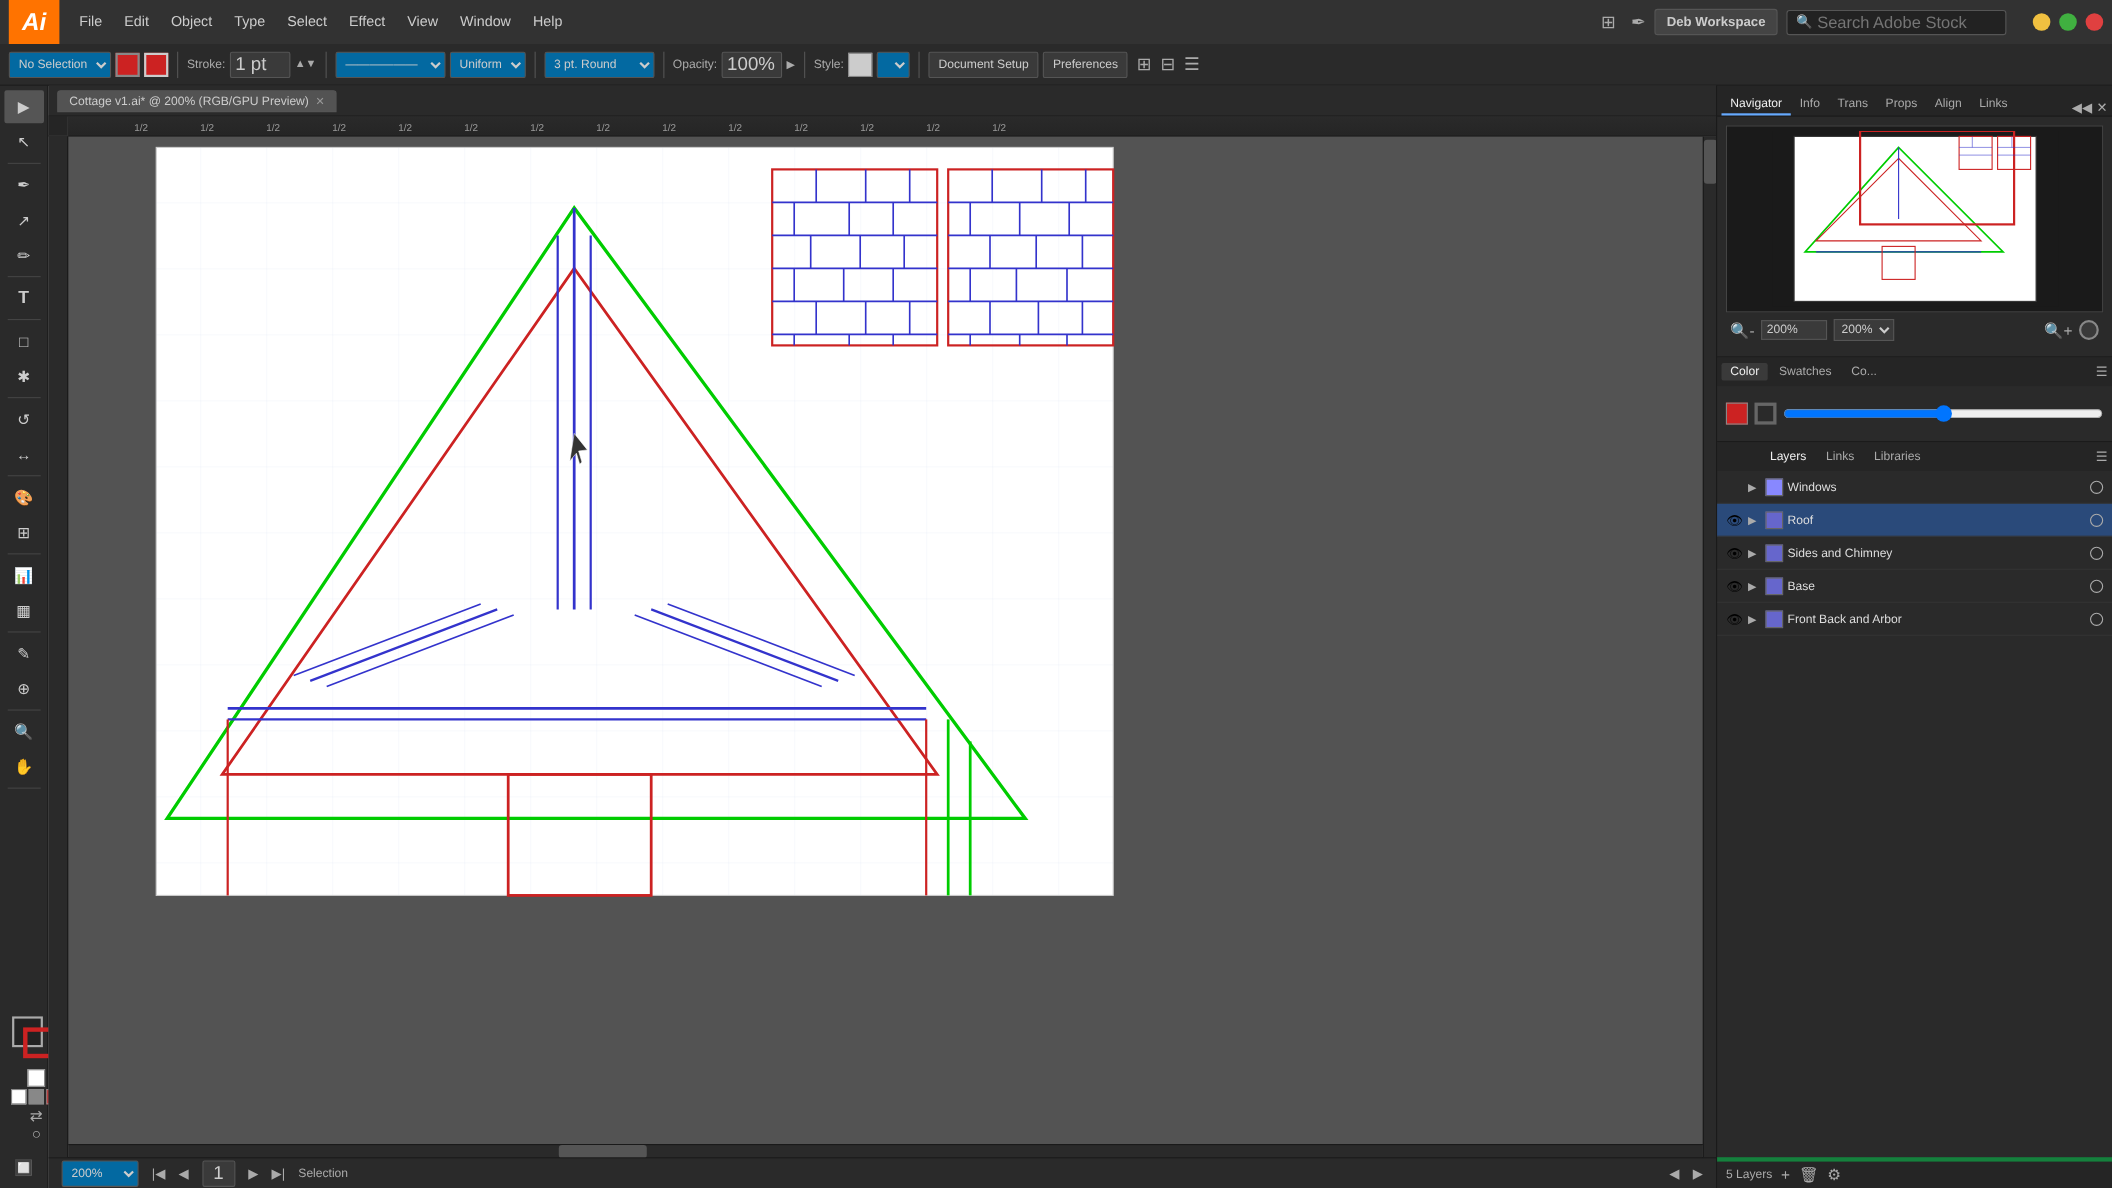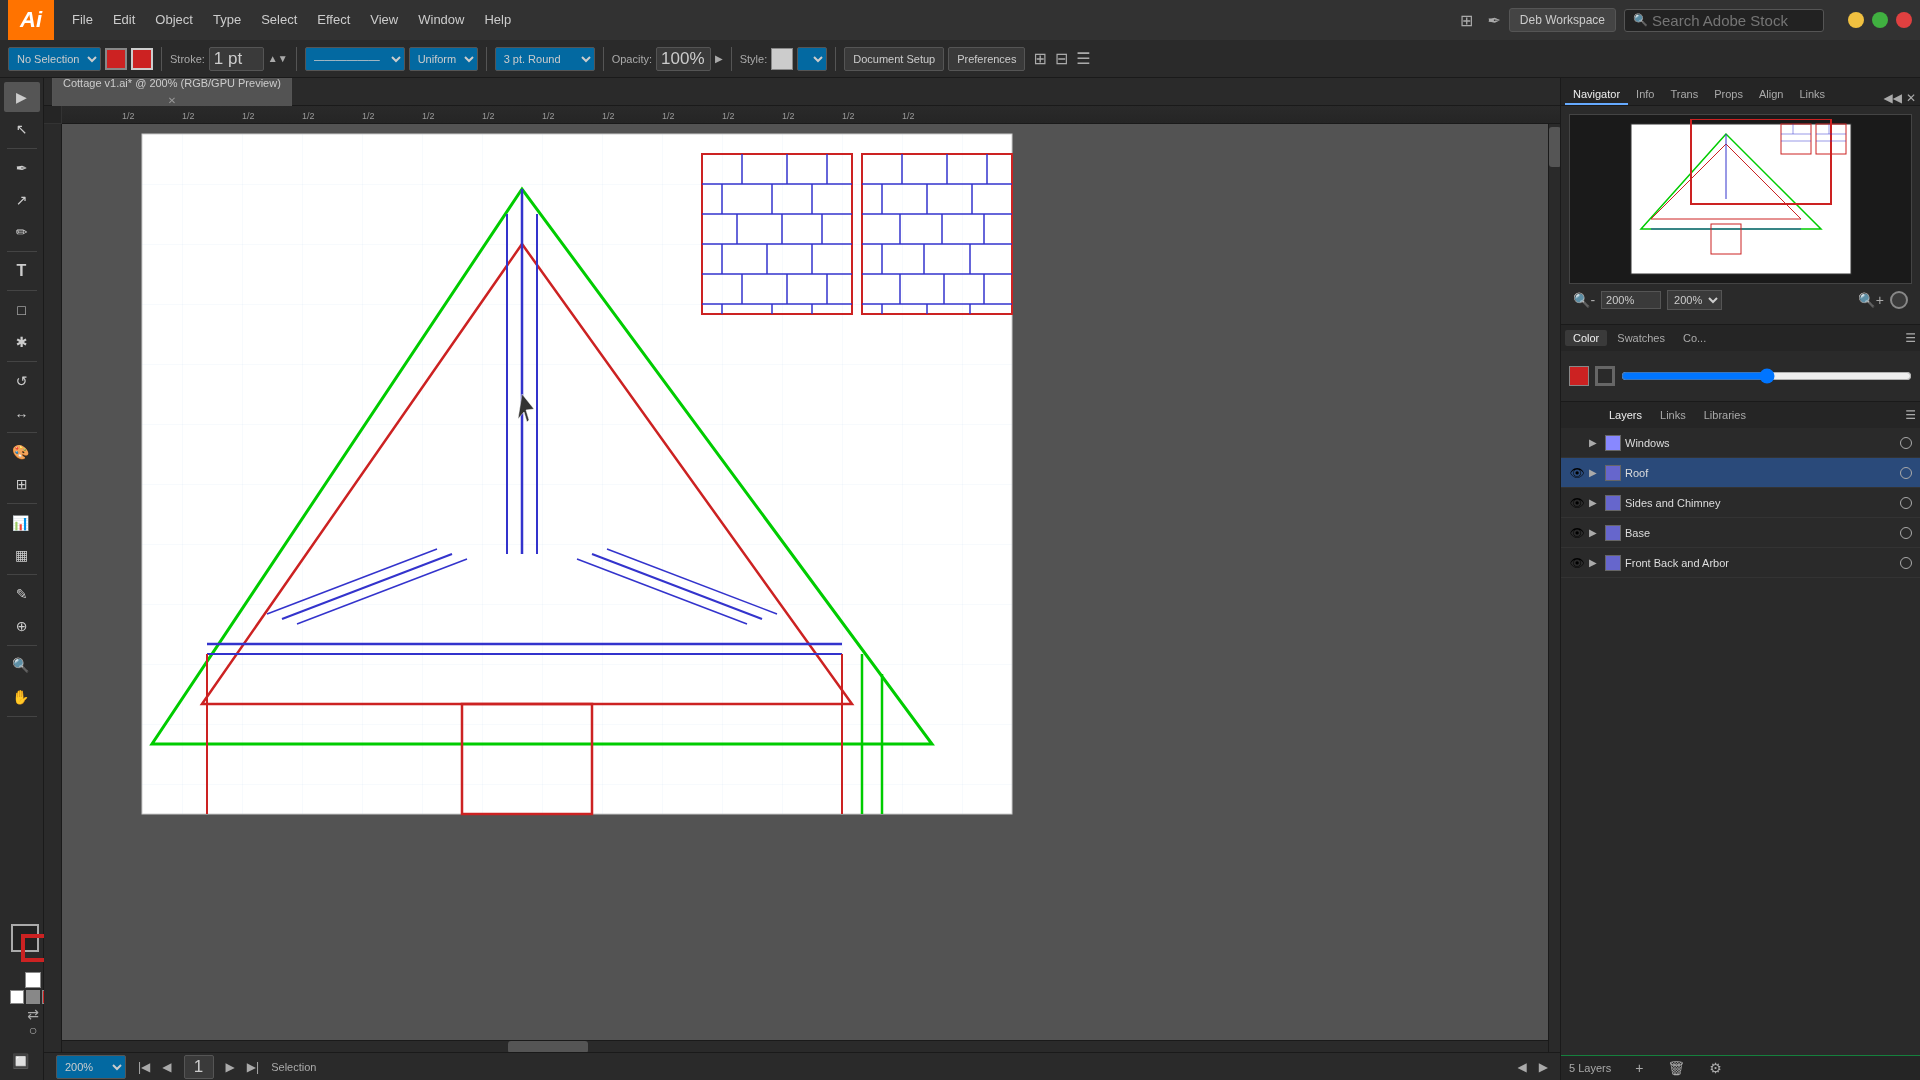--- a/index.html
+++ b/index.html
@@ -6,21 +6,21 @@
     body { font-family: Arial, sans-serif; font-size: 12px; background: #535353; overflow: hidden; width: 1920px; height: 1080px; }
 
     
     #menubar {
       display: flex; align-items: center; height: 40px;
       background: #323232; color: #ccc; padding: 0 8px; gap: 0;
     }
     #app-logo { width: 46px; height: 40px; display: flex; align-items: center; justify-content: center; background: #FF7300; color: white; font-size: 22px; font-style: italic; font-weight: bold; margin-right: 8px; }
     .menu-item { padding: 0 10px; height: 40px; line-height: 40px; cursor: pointer; color: #ccc; font-size: 13px; }
     #workspace-selector { margin-left: auto; display: flex; align-items: center; gap: 8px; }
-    .ws-btn { background: #444; border: 1px solid #555; color: #ccc; padding: 4px 10px; border-radius: 3px; cursor: pointer; font-size: 12px; }
+    .ws-btn { background: #444; border: 1px solid #555; color: #ccc; padding: 4px 10px; border-radius: 3px; cursor: pointer; font-size: 12px; font-weight: bold; }
     #stock-search { display: flex; align-items: center; background: #222; border: 1px solid #555; border-radius: 3px; padding: 2px 8px; color: #ccc; font-size: 12px; width: 200px; }
     #stock-search input { background: transparent; border: none; outline: none; color: #7dd3fc; font-size: 15px; width: 100%; }
     .win-btn { width: 16px; height: 16px; border-radius: 50%; display: inline-block; cursor: pointer; margin-left: 4px; }
     .win-minimize { background: #f0c040; }
     .win-maximize { background: #40b040; }
     .win-close { background: #e04040; }
     #win-controls { display: flex; align-items: center; gap: 4px; margin-left: 12px; }
 
     
     #toolbar {
@@ -56,21 +56,21 @@
     #canvas-container {
       flex: 1; background: #535353; position: relative; overflow: hidden;
     }
     #tab-bar {
       display: flex; align-items: center; height: 28px; background: #2a2a2a;
       border-bottom: 1px solid #1a1a1a; padding-left: 8px;
     }
     .doc-tab {
       background: #3a3a3a; border: 1px solid #555; color: #ccc;
       font-size: 11px; padding: 3px 10px; border-radius: 3px 3px 0 0; cursor: pointer;
-      display: flex; align-items: center; gap: 6px; flex-direction: column;
+      display: flex; align-items: center; gap: 6px;
     }
     .doc-tab.active { background: #535353; }
     .tab-close { color: #999; cursor: pointer; font-size: 10px; }
 
     #status-bar {
       height: 28px; background: #2a2a2a; display: flex; align-items: center;
       padding: 0 12px; color: #aaa; font-size: 11px; gap: 12px;
       border-top: 1px solid #1a1a1a;
     }
     .status-nav-btn { background: none; border: none; color: #aaa; cursor: pointer; font-size: 12px; }
@@ -116,21 +116,21 @@
     }
     .layer-row.active { background: #2a4a7a; }
     .layer-vis { width: 16px; height: 16px; display: flex; align-items: center; justify-content: center; font-size: 12px; cursor: pointer; }
     .layer-arrow { width: 12px; font-size: 10px; color: #aaa; cursor: pointer; }
     .layer-color { width: 16px; height: 16px; border: 1px solid #666; }
     .layer-name { flex: 1; font-size: 11px; color: #ddd; }
     .layer-circle { width: 12px; height: 12px; border: 1px solid #aaa; border-radius: 50%; }
 
     #layers-footer {
       display: flex; align-items: center; padding: 4px 8px; background: #252525;
-      border-top: 1px solid #15803d; gap: 24px;
+      border-top: 4px solid #15803d; gap: 8px;
     }
     .layers-count { font-size: 11px; color: #aaa; }
     .footer-icon { color: #aaa; font-size: 14px; cursor: pointer; }
 
     
     #color-boxes { position: absolute; bottom: 60px; left: 8px; width: 50px; height: 100px; }
   </style>
 </head>
 <body>
 

